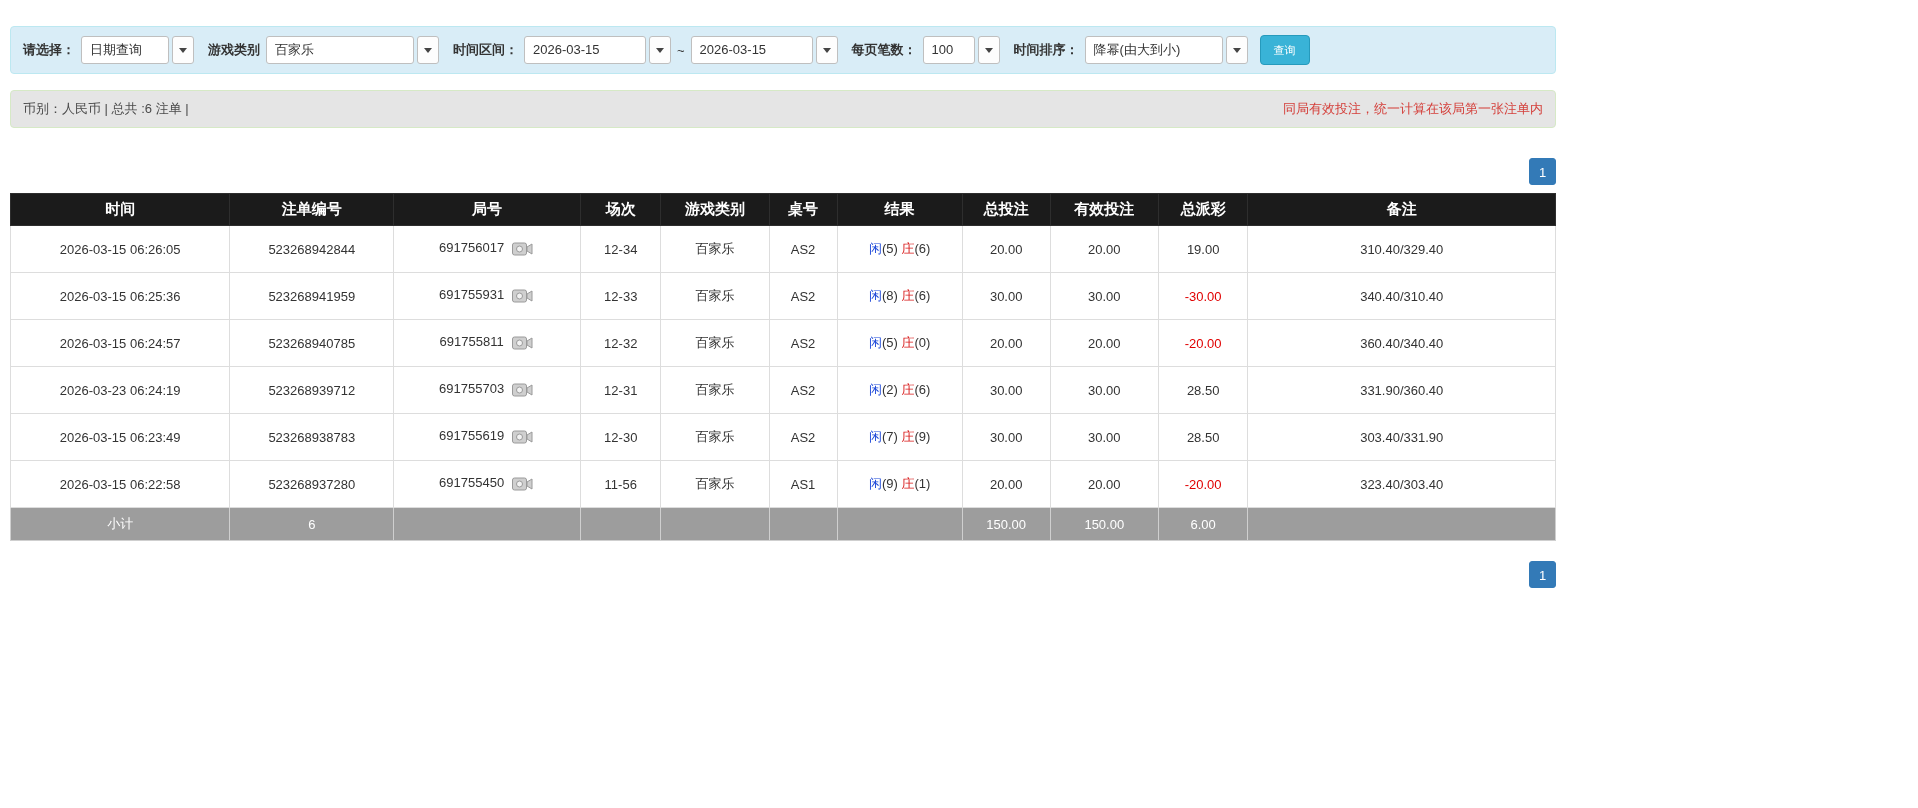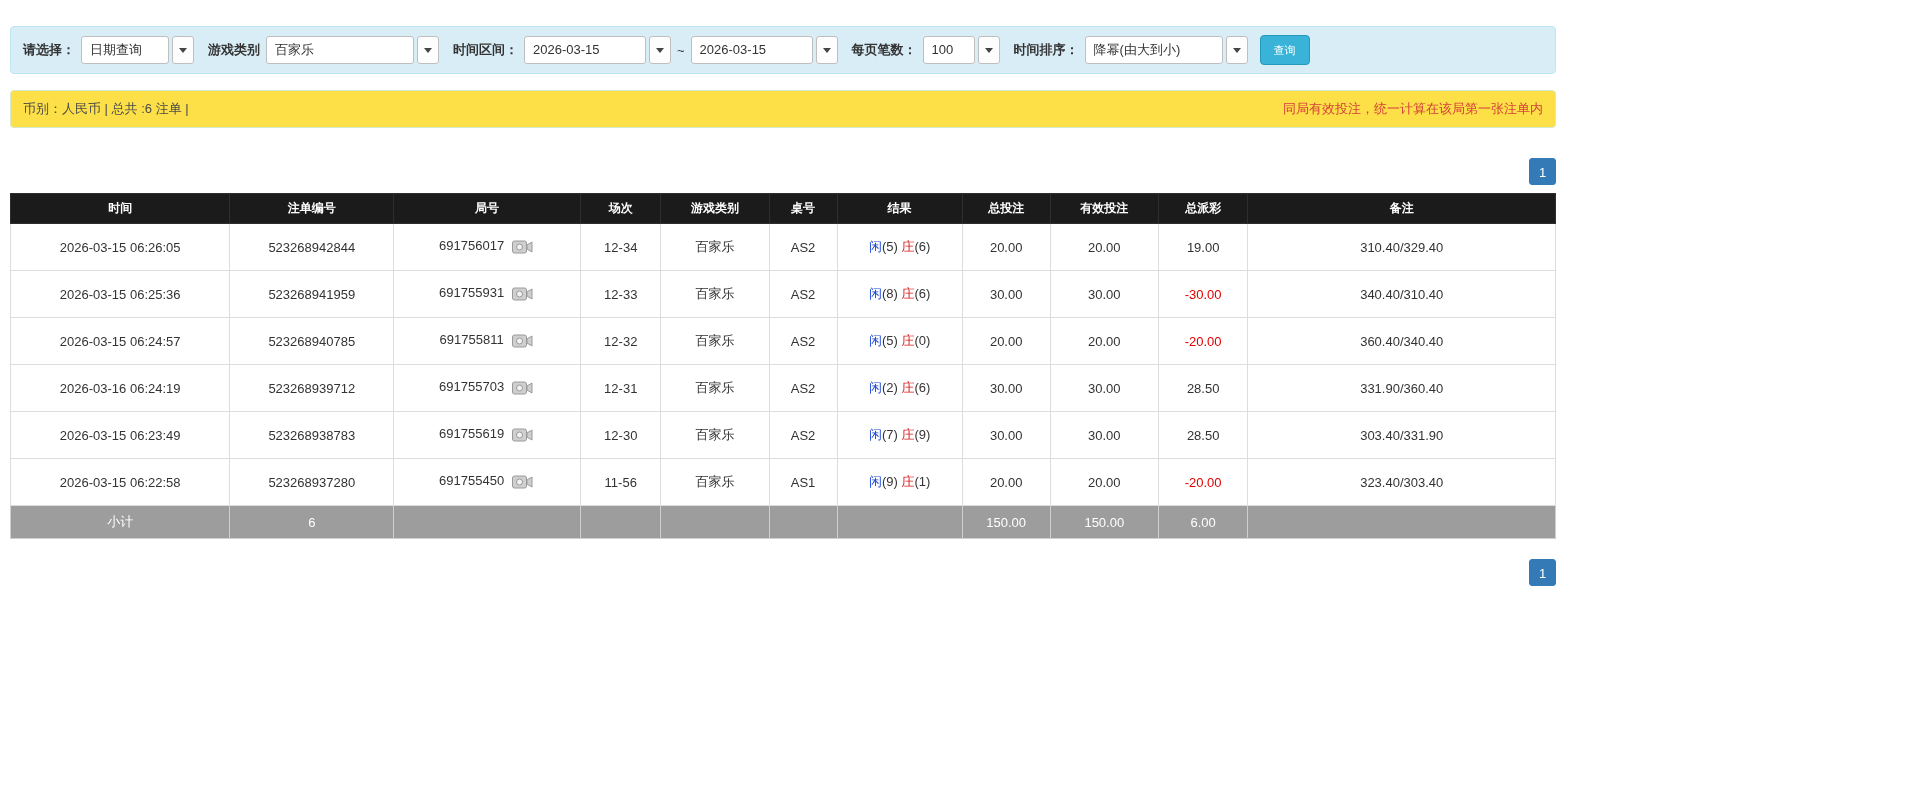--- a/index.html
+++ b/index.html
@@ -48,40 +48,40 @@
   .tilde { margin: 0 6px; color: #333; }
   .search-btn {
     margin-left: 12px; background: #39b3d7; border: 1px solid #269abc;
     color: #fff; border-radius: 4px; height: 30px; padding: 0 13px;
     font-size: 11px; cursor: pointer; font-family: inherit;
   }
 
   
   .summary-bar {
     margin-top: 16px;
-    background: #fde047; border: 1px solid #d6e9c6; border-radius: 4px;
+    background: #e5e5e5; border: 1px solid #d6e9c6; border-radius: 4px;
     padding: 9px 12px; display: flex; justify-content: space-between; align-items: flex-start;
   }
   .summary-left { color: #4a4a4a; }
   .summary-right { color: #d43f3a; }
 
   
   .pager { text-align: right; }
   .pager-top { margin: 30px 0 8px; }
   .pager-bottom { margin: 20px 0 30px; }
   .page-btn {
     display: inline-block; min-width: 27px; height: 27px; line-height: 27px;
     background: #337ab7; border: 1px solid #337ab7; color: #fff;
     text-align: center; border-radius: 3px; font-size: 13px; cursor: pointer;
   }
 
   
   table.records { width: 100%; border-collapse: collapse; table-layout: fixed; }
   table.records th {
-    background: #1b1b1b; color: #fff; font-weight: bold; font-size: 12px;
+    background: #1b1b1b; color: #fff; font-weight: bold; font-size: 15px;
     padding: 6px 4px; border: 1px solid #2e2e2e; text-align: center;
   }
   table.records td {
     border: 1px solid #ddd; padding: 13px 6px; text-align: center;
     background: #fff; color: #333; font-size: 13px;
     overflow: hidden; white-space: nowrap;
   }
   td.total-bet { color: #337ab7; cursor: pointer; }
   td.payout.neg { color: #e00000; }
   .player { color: #1a46d8; }
@@ -250,21 +250,21 @@
       <span class="player">闲</span><span>(5)</span>
       <span class="banker">庄</span><span>(0)</span>
     </td>
     <td class="total-bet">20.00</td>
     <td>20.00</td>
     <td class="payout neg">-20.00</td>
     <td>360.40/340.40</td>
   </tr>
 
   <tr>
-    <td>2026-03-16 06:24:19</td>
+    <td>2026-03-23 06:24:19</td>
     <td>523268939712</td>
     <td>
       <span>691755703</span><span class="video-btn"><svg width="21" height="16" viewBox="0 0 21 16">
                 <rect x="0.5" y="2" width="14" height="12" rx="2" fill="#cfcfcf" stroke="#9a9a9a"></rect>
                 <path d="M15 6 L20 3 L20 13 L15 10 Z" fill="#cfcfcf" stroke="#9a9a9a"></path>
                 <circle cx="7.5" cy="8" r="3" fill="#f2f2f2" stroke="#9a9a9a"></circle>
               </svg></span>
     </td>
     <td>12-31</td>
     <td>百家乐</td>

